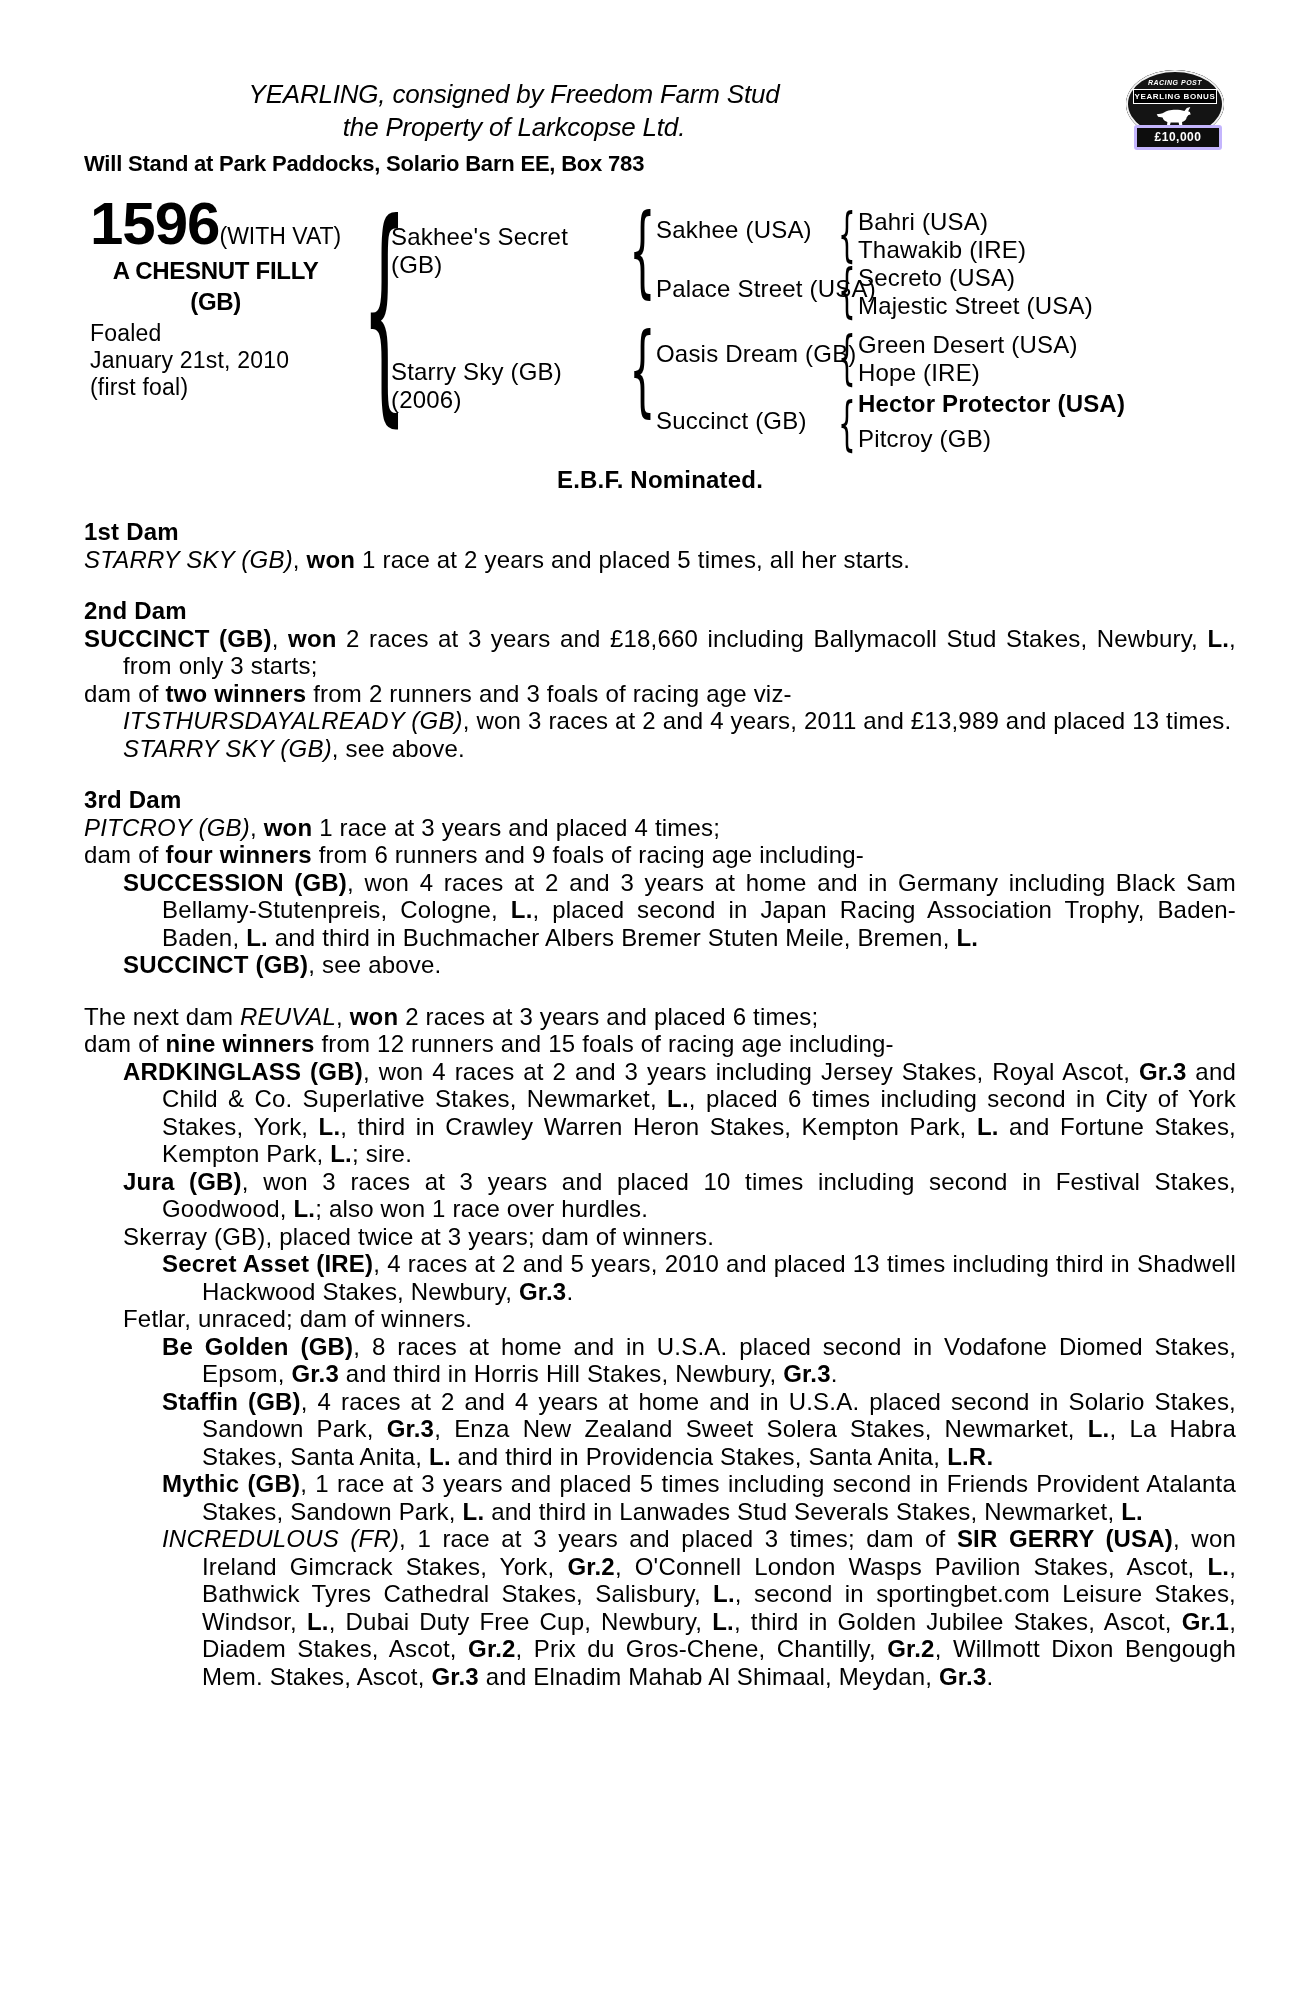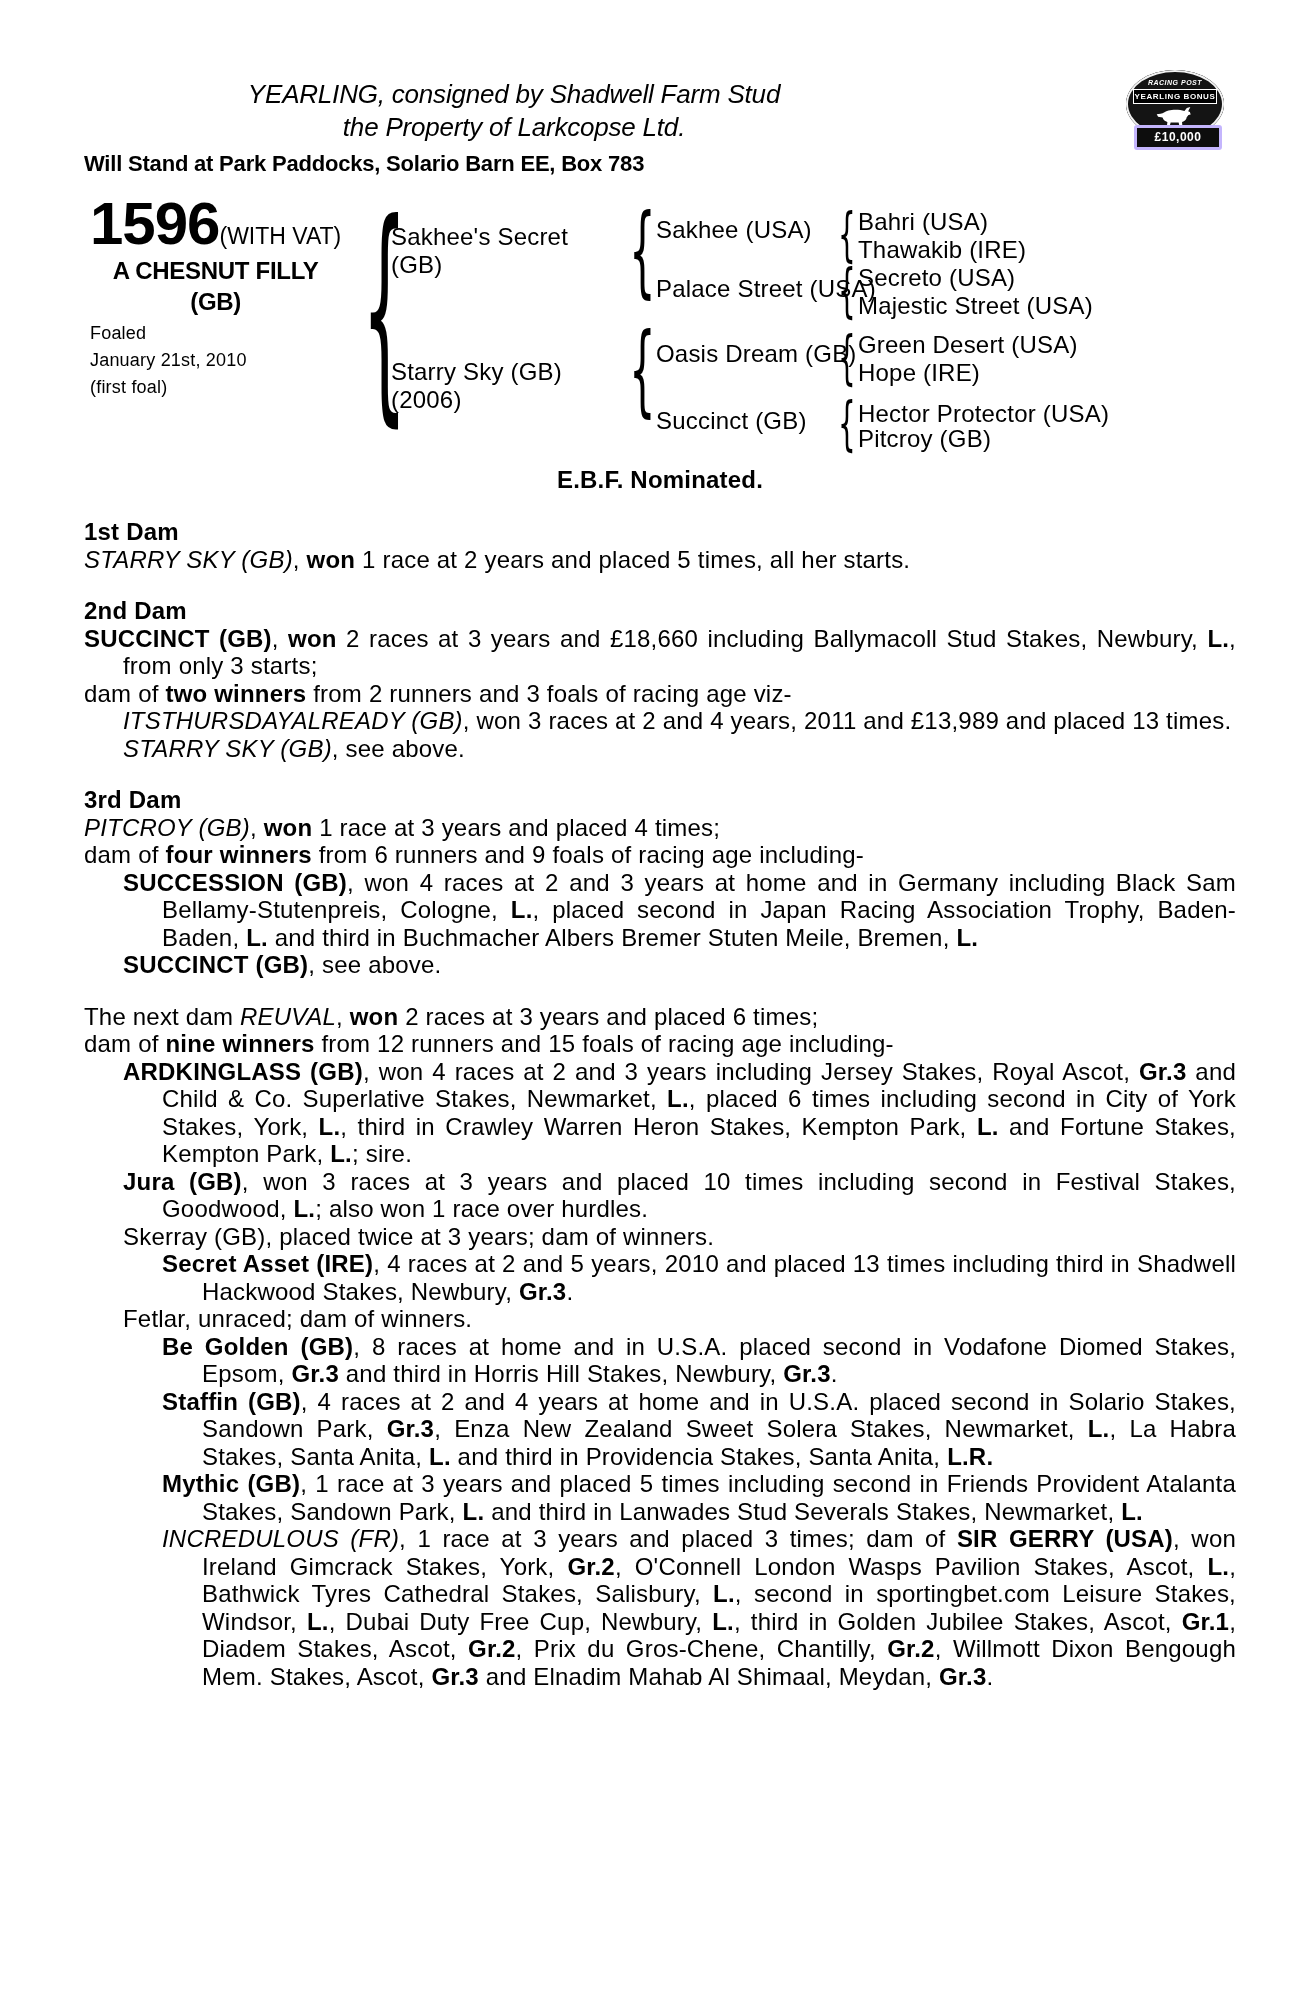--- a/index.html
+++ b/index.html
@@ -34,21 +34,21 @@
   .badge-horse svg{width:100%;height:100%;fill:#fff;}
   .badge-ribbon{position:absolute;left:8px;top:55px;width:82px;height:19px;
     background:#0d0d0d;border:3px solid #c4b5fd;border-radius:3px;
     color:#fff;font-size:12px;font-weight:bold;text-align:center;line-height:18px;letter-spacing:0.5px;}
   
   .pedigree{position:relative;height:262px;margin-top:20px;font-size:24px;letter-spacing:0.2px;}
   .ped-abs{position:absolute;white-space:nowrap;line-height:28px;}
   .lot-num{font-size:60px;font-weight:bold;letter-spacing:-1px;line-height:44px;}
   .lot-vat{font-size:23px;font-weight:normal;letter-spacing:0;margin-left:0;}
   .lot-name{font-size:24px;font-weight:bold;letter-spacing:-0.3px;line-height:31px;margin-top:5px;text-align:center;}
-  .lot-plain{font-size:18px;line-height:27px;}
+  .lot-plain{font-size:23px;line-height:27px;}
   .brace{position:absolute;font-family:"DejaVu Sans",sans-serif;font-weight:400;
     line-height:1;transform-origin:left top;}
   .brace-big{font-size:235px;transform:scaleX(0.30);}
   .brace-m{font-size:100px;transform:scaleX(0.42);}
   .brace-s{font-size:58px;transform:scaleX(0.48);}
   
   .ebf{text-align:center;font-weight:bold;font-size:24px;margin-top:6px;letter-spacing:0.2px;}
   .content{font-size:24px;line-height:27.5px;letter-spacing:0.2px;}
   .sec-heading{font-weight:bold;margin-top:24px;line-height:27.5px;}
   .sec-gap{height:24px;}
@@ -58,21 +58,21 @@
   .ind2{padding-left:118px;text-indent:-40px;}
   .b{font-weight:bold;}
   .i{font-style:italic;}
 </style>
 </head>
 <body>
 
 <div class="page">
 
   <div class="hdr-center">
-    <div class="hdr-line1">YEARLING, consigned by Shadwell Farm Stud</div>
+    <div class="hdr-line1">YEARLING, consigned by Freedom Farm Stud</div>
     <div class="hdr-line2">the Property of Larkcopse Ltd.</div>
   </div>
   <div class="hdr-line3">Will Stand at Park Paddocks, Solario Barn EE, Box 783</div>
 
   <div class="badge">
     <div class="badge-oval"></div>
     <div class="badge-top">RACING POST</div>
     <div class="badge-banner">YEARLING BONUS</div>
     <div class="badge-horse">
       <svg viewBox="0 0 48 28" xmlns="http://www.w3.org/2000/svg">
@@ -114,21 +114,21 @@
     <div class="ped-abs" style="left:572px;top:77px;">Palace Street (USA)</div>
     <div class="ped-abs" style="left:572px;top:142px;">Oasis Dream (GB)</div>
     <div class="ped-abs" style="left:572px;top:209px;">Succinct (GB)</div>
 
     <div class="ped-abs" style="left:774px;top:10px;">Bahri (USA)</div>
     <div class="ped-abs" style="left:774px;top:38px;">Thawakib (IRE)</div>
     <div class="ped-abs" style="left:774px;top:66px;">Secreto (USA)</div>
     <div class="ped-abs" style="left:774px;top:94px;">Majestic Street (USA)</div>
     <div class="ped-abs" style="left:774px;top:133px;">Green Desert (USA)</div>
     <div class="ped-abs" style="left:774px;top:161px;">Hope (IRE)</div>
-    <div class="ped-abs" style="left:774px;top:202px;">Hector Protector (USA)</div>
+    <div class="ped-abs" style="left:774px;top:192px;font-weight:bold;">Hector Protector (USA)</div>
     <div class="ped-abs" style="left:774px;top:227px;">Pitcroy (GB)</div>
   </div>
 
   <div class="ebf">E.B.F. Nominated.</div>
 
   <div class="content">
       <div class="sec-heading">1st Dam</div>
       <p class="para ind0"><span class="i">STARRY SKY (GB)</span><span>, </span><span class="b">won</span><span> 1 race at 2 years and placed 5 times, all her starts.</span></p>
       <div class="sec-heading">2nd Dam</div>
       <p class="para ind0"><span class="b">SUCCINCT (GB)</span><span>, </span><span class="b">won</span><span> 2 races at 3 years and £18,660 including Ballymacoll Stud Stakes, Newbury, </span><span class="b">L.</span><span>, from only 3 starts;</span></p>

